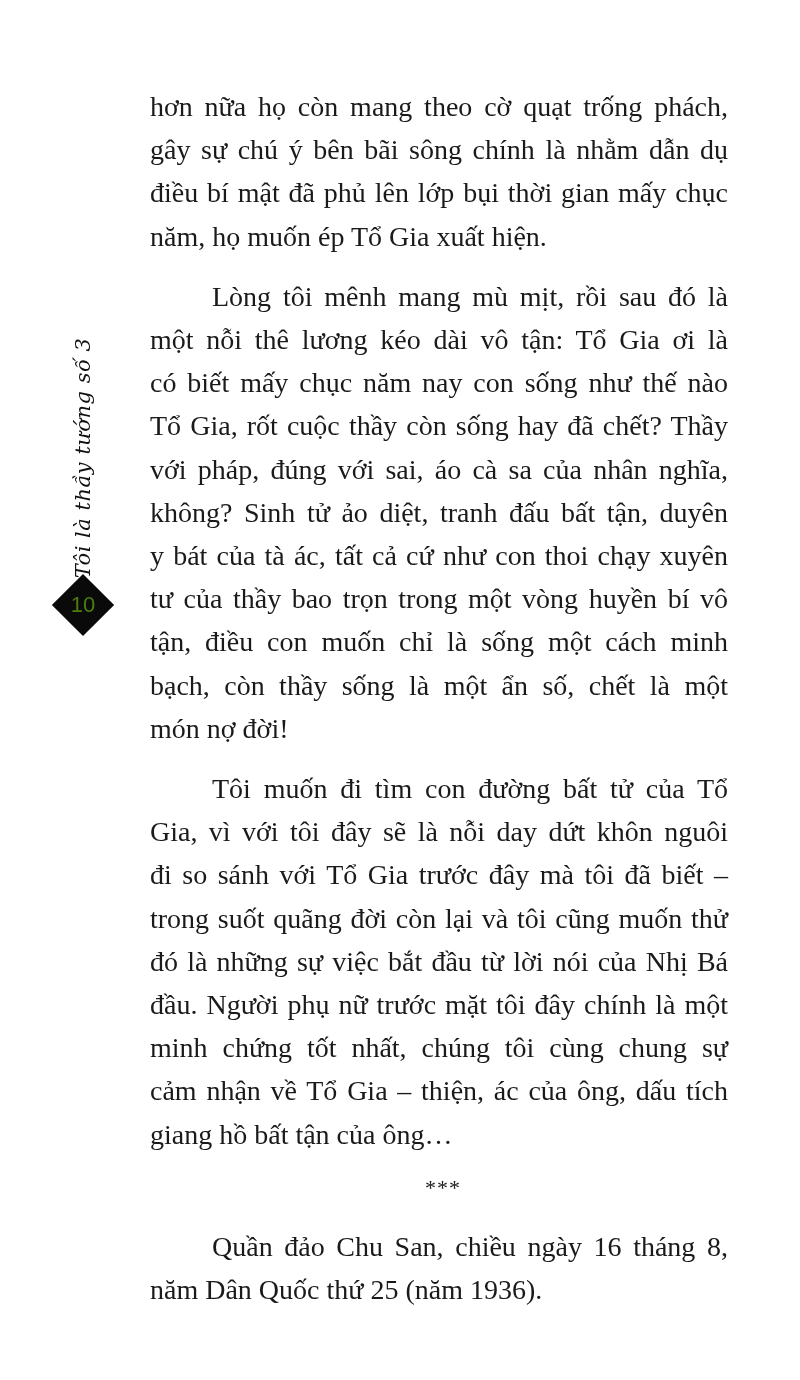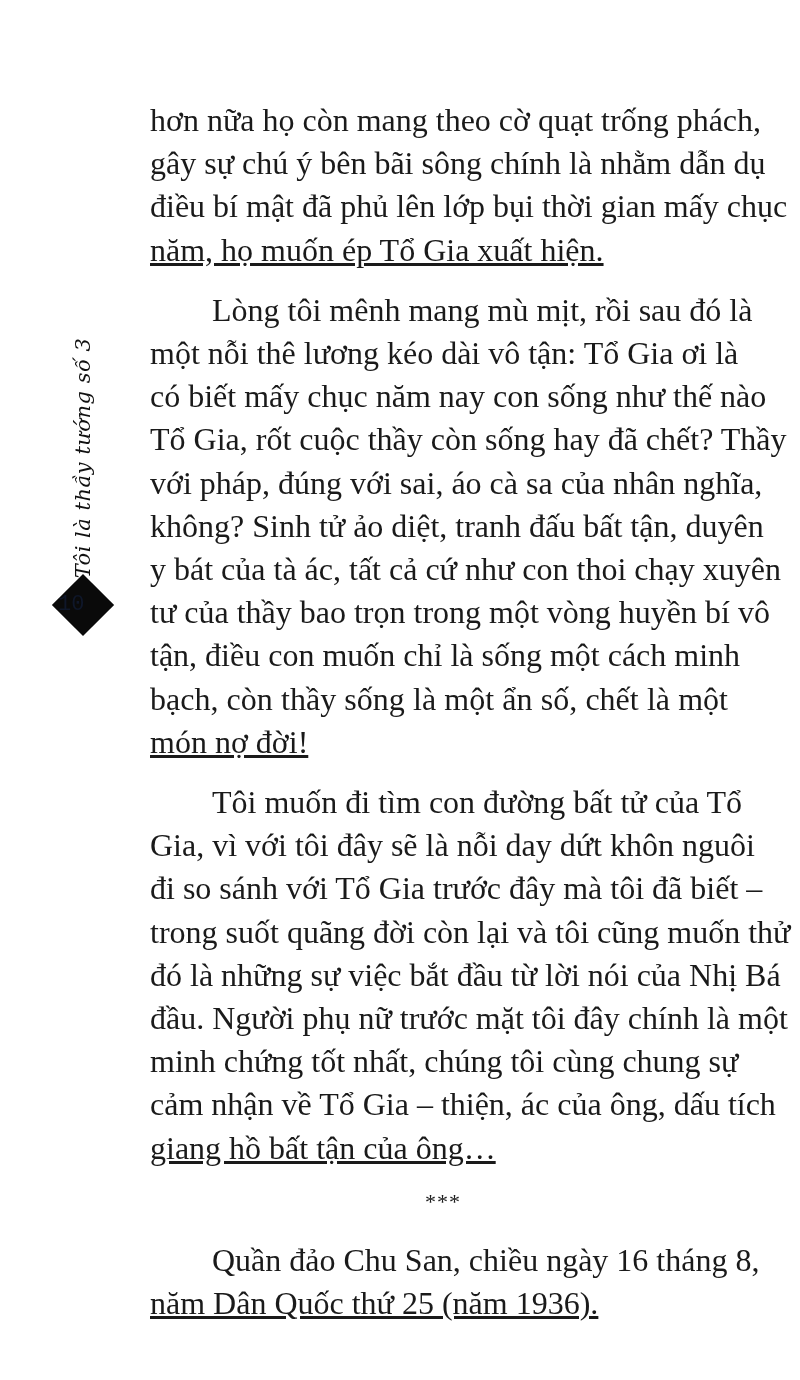--- a/index.html
+++ b/index.html
@@ -16,35 +16,35 @@
       white-space: nowrap;
       font-family: "DejaVu Serif", serif; font-style: italic;
       font-size: 21px; color: #111; letter-spacing: 0.5px;
     }
     .page-number-badge {
       position: absolute; left: 61px; top: 583px;
       width: 44px; height: 44px; background: #0a0a0a;
       transform: rotate(45deg);
     }
     .page-number {
-      position: absolute; left: 58px; top: 588px; width: 50px; text-align: left;
-      font-family: Liberation Mono, monospace; font-size: 22px; color: #0f172a; line-height: 34px;
+      position: absolute; left: 58px; top: 588px; width: 50px; text-align: center;
+      font-family: Liberation Sans, sans-serif; font-size: 22px; color: #4d7c0f; line-height: 34px;
     }
 
     .text-body {
       position: absolute; left: 150px; top: 83px; width: 578px;
     }
     .para {
-      margin: 16px 0 17px 0;
-      font-size: 32px; line-height: 43.2px;
+      margin: 2px 0 17px 0;
+      font-size: 28px; line-height: 43.2px;
       text-align: justify; text-align-last: left;
       text-indent: 0;
     }
     .line { display: block; text-align: justify; text-align-last: justify; white-space: nowrap; }
-    .line.last { text-align-last: left; text-decoration: underline; }
+    .line.last { text-align-last: left; }
     .separator {
       text-align: center; font-size: 22px; line-height: 30px;
       margin: 2px 0 22px 0; letter-spacing: 1px; padding-left: 8px;
     }
   </style>
 </head>
 <body>
 
 <div class="page">
 

